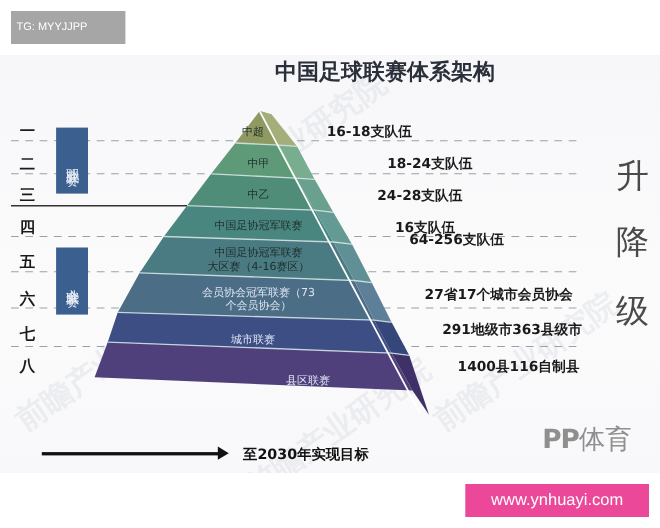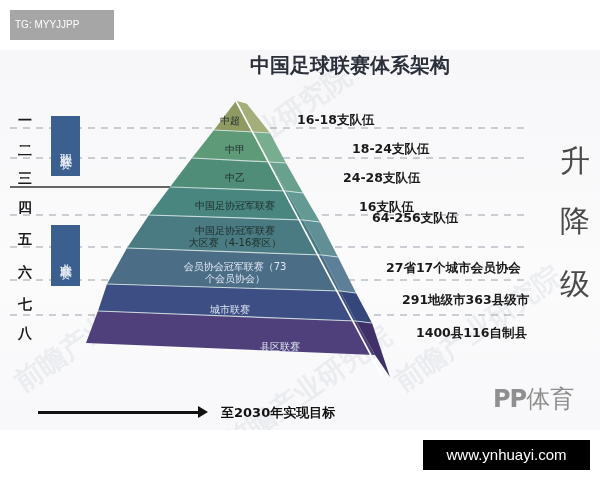--- a/index.html
+++ b/index.html
@@ -57,21 +57,21 @@
       border-left: 10px solid #111;
     }
     .goal-text { left: 221px; top: 404px; font-size: 13px; font-weight: bold; color: #111; }
     .brand {
       left: 493px; top: 383px; font-size: 24px; color: #8f8f8f; font-weight: bold;
       letter-spacing: -1px;
     }
     .brand .cn { font-weight: normal; letter-spacing: 0; }
     .url-badge {
       left: 423px; top: 440px; width: 167px; height: 30px;
-      background: #000000; color: #ffffff;
+      background: #ec4899; color: #ffffff;
       font-family: "Liberation Sans", sans-serif; font-size: 15px;
       line-height: 30px; text-align: center;
     }
     .watermark {
       color: rgba(150,160,175,0.14); font-size: 28px; font-weight: bold;
       transform: rotate(-35deg); white-space: nowrap; pointer-events: none;
     }
   </style>
 </head>
 <body>

